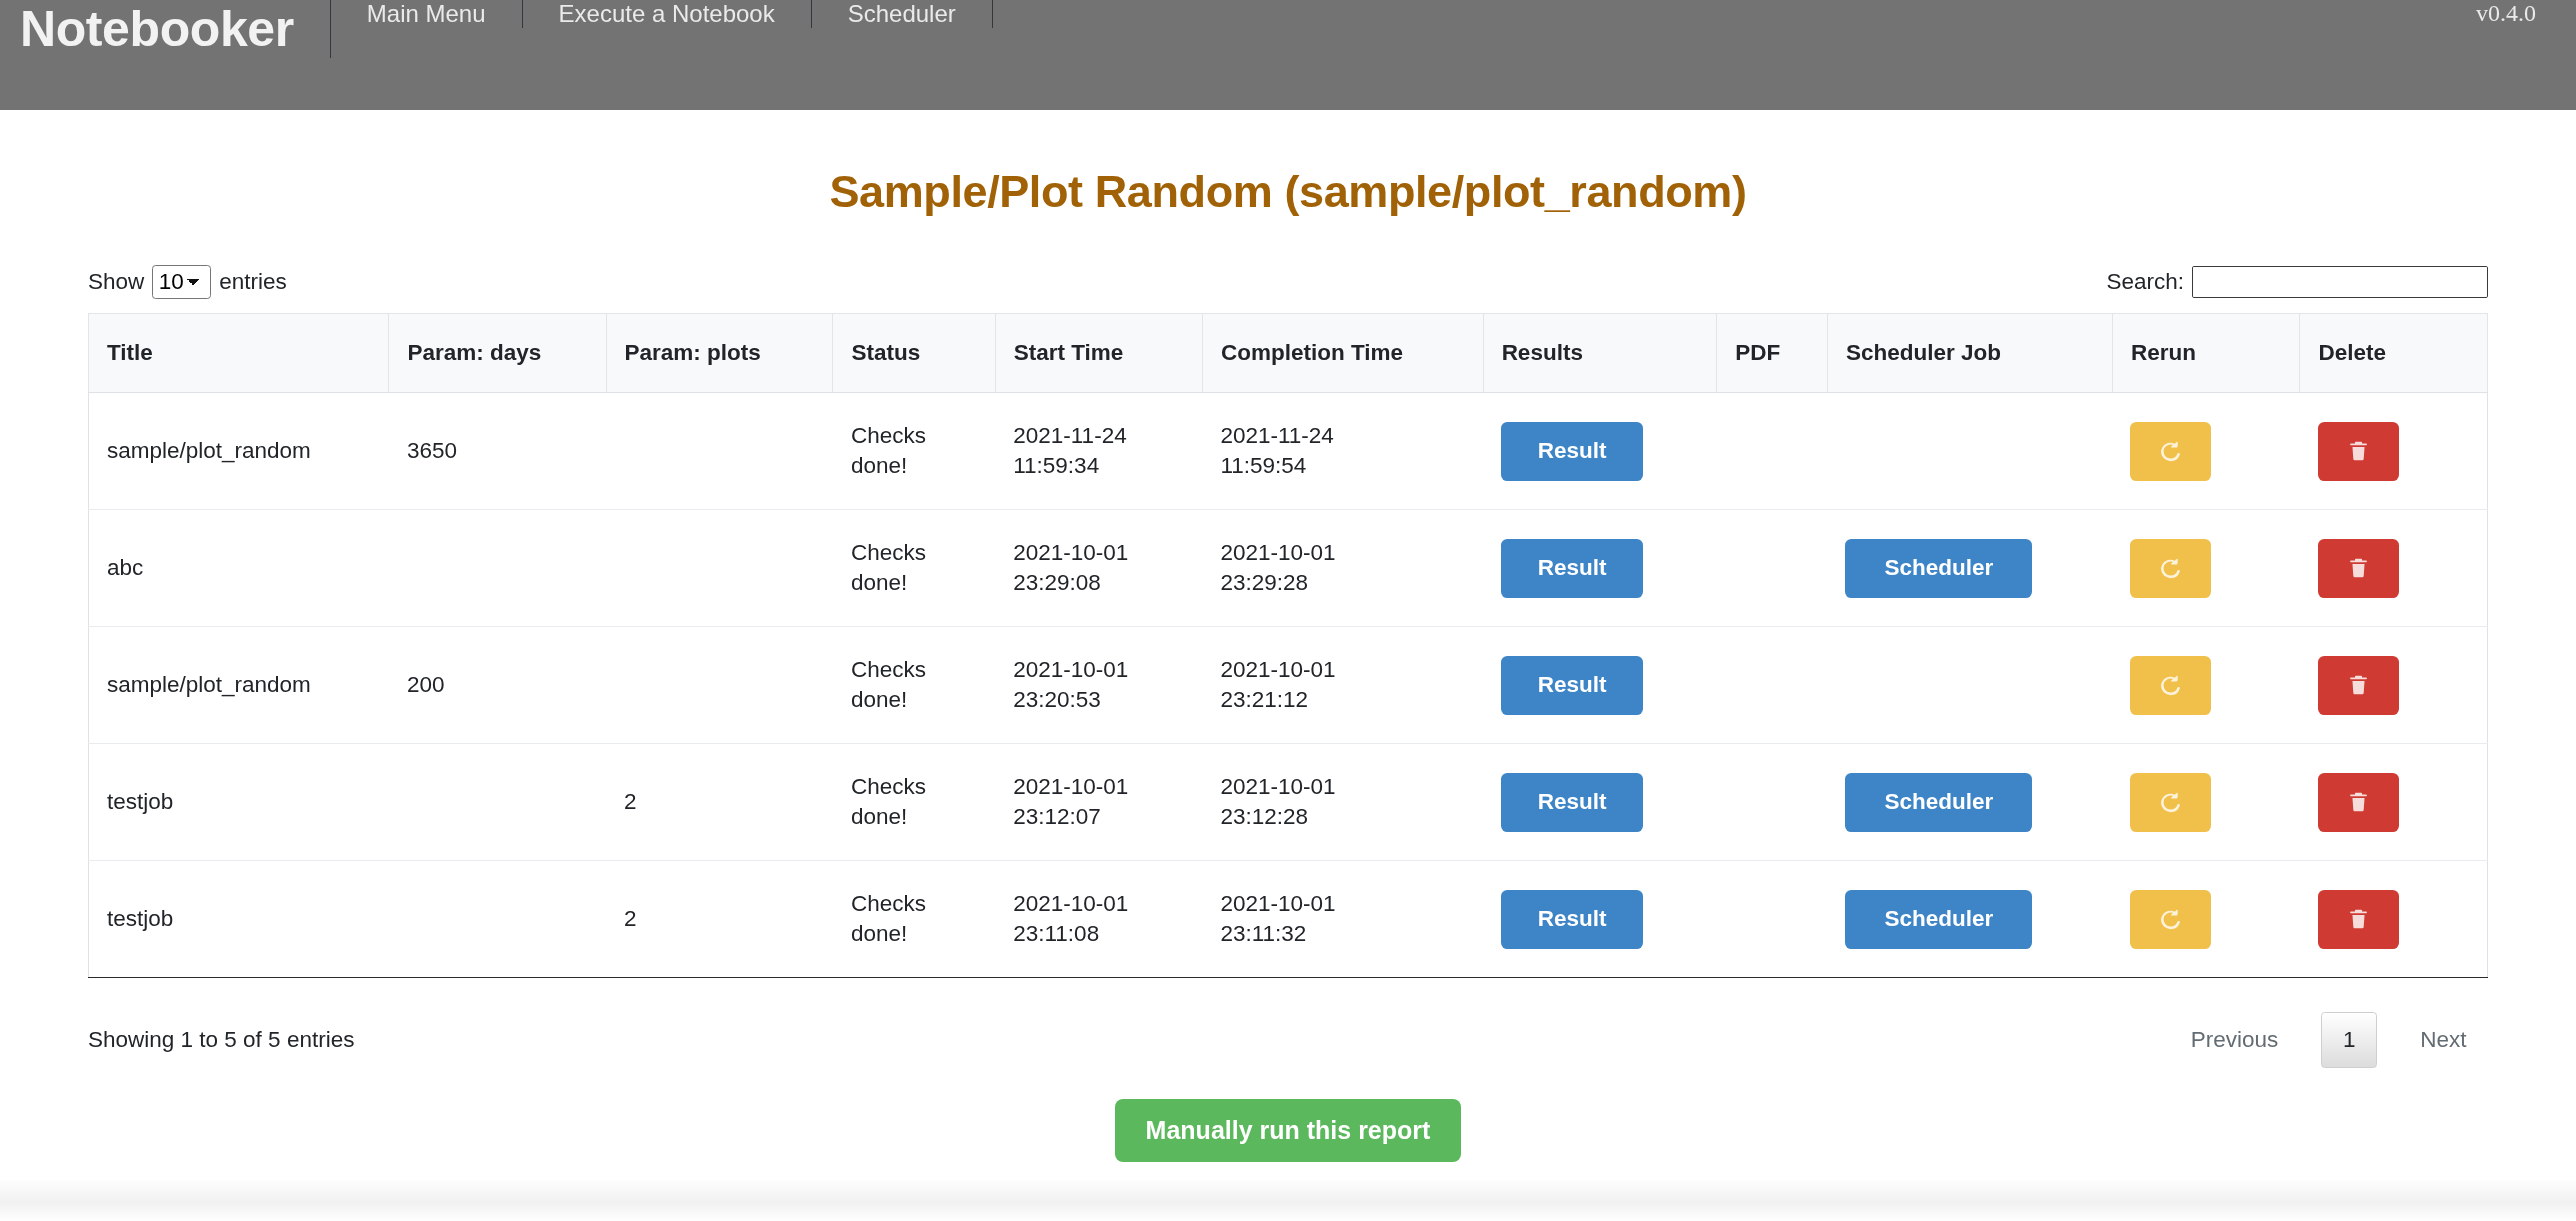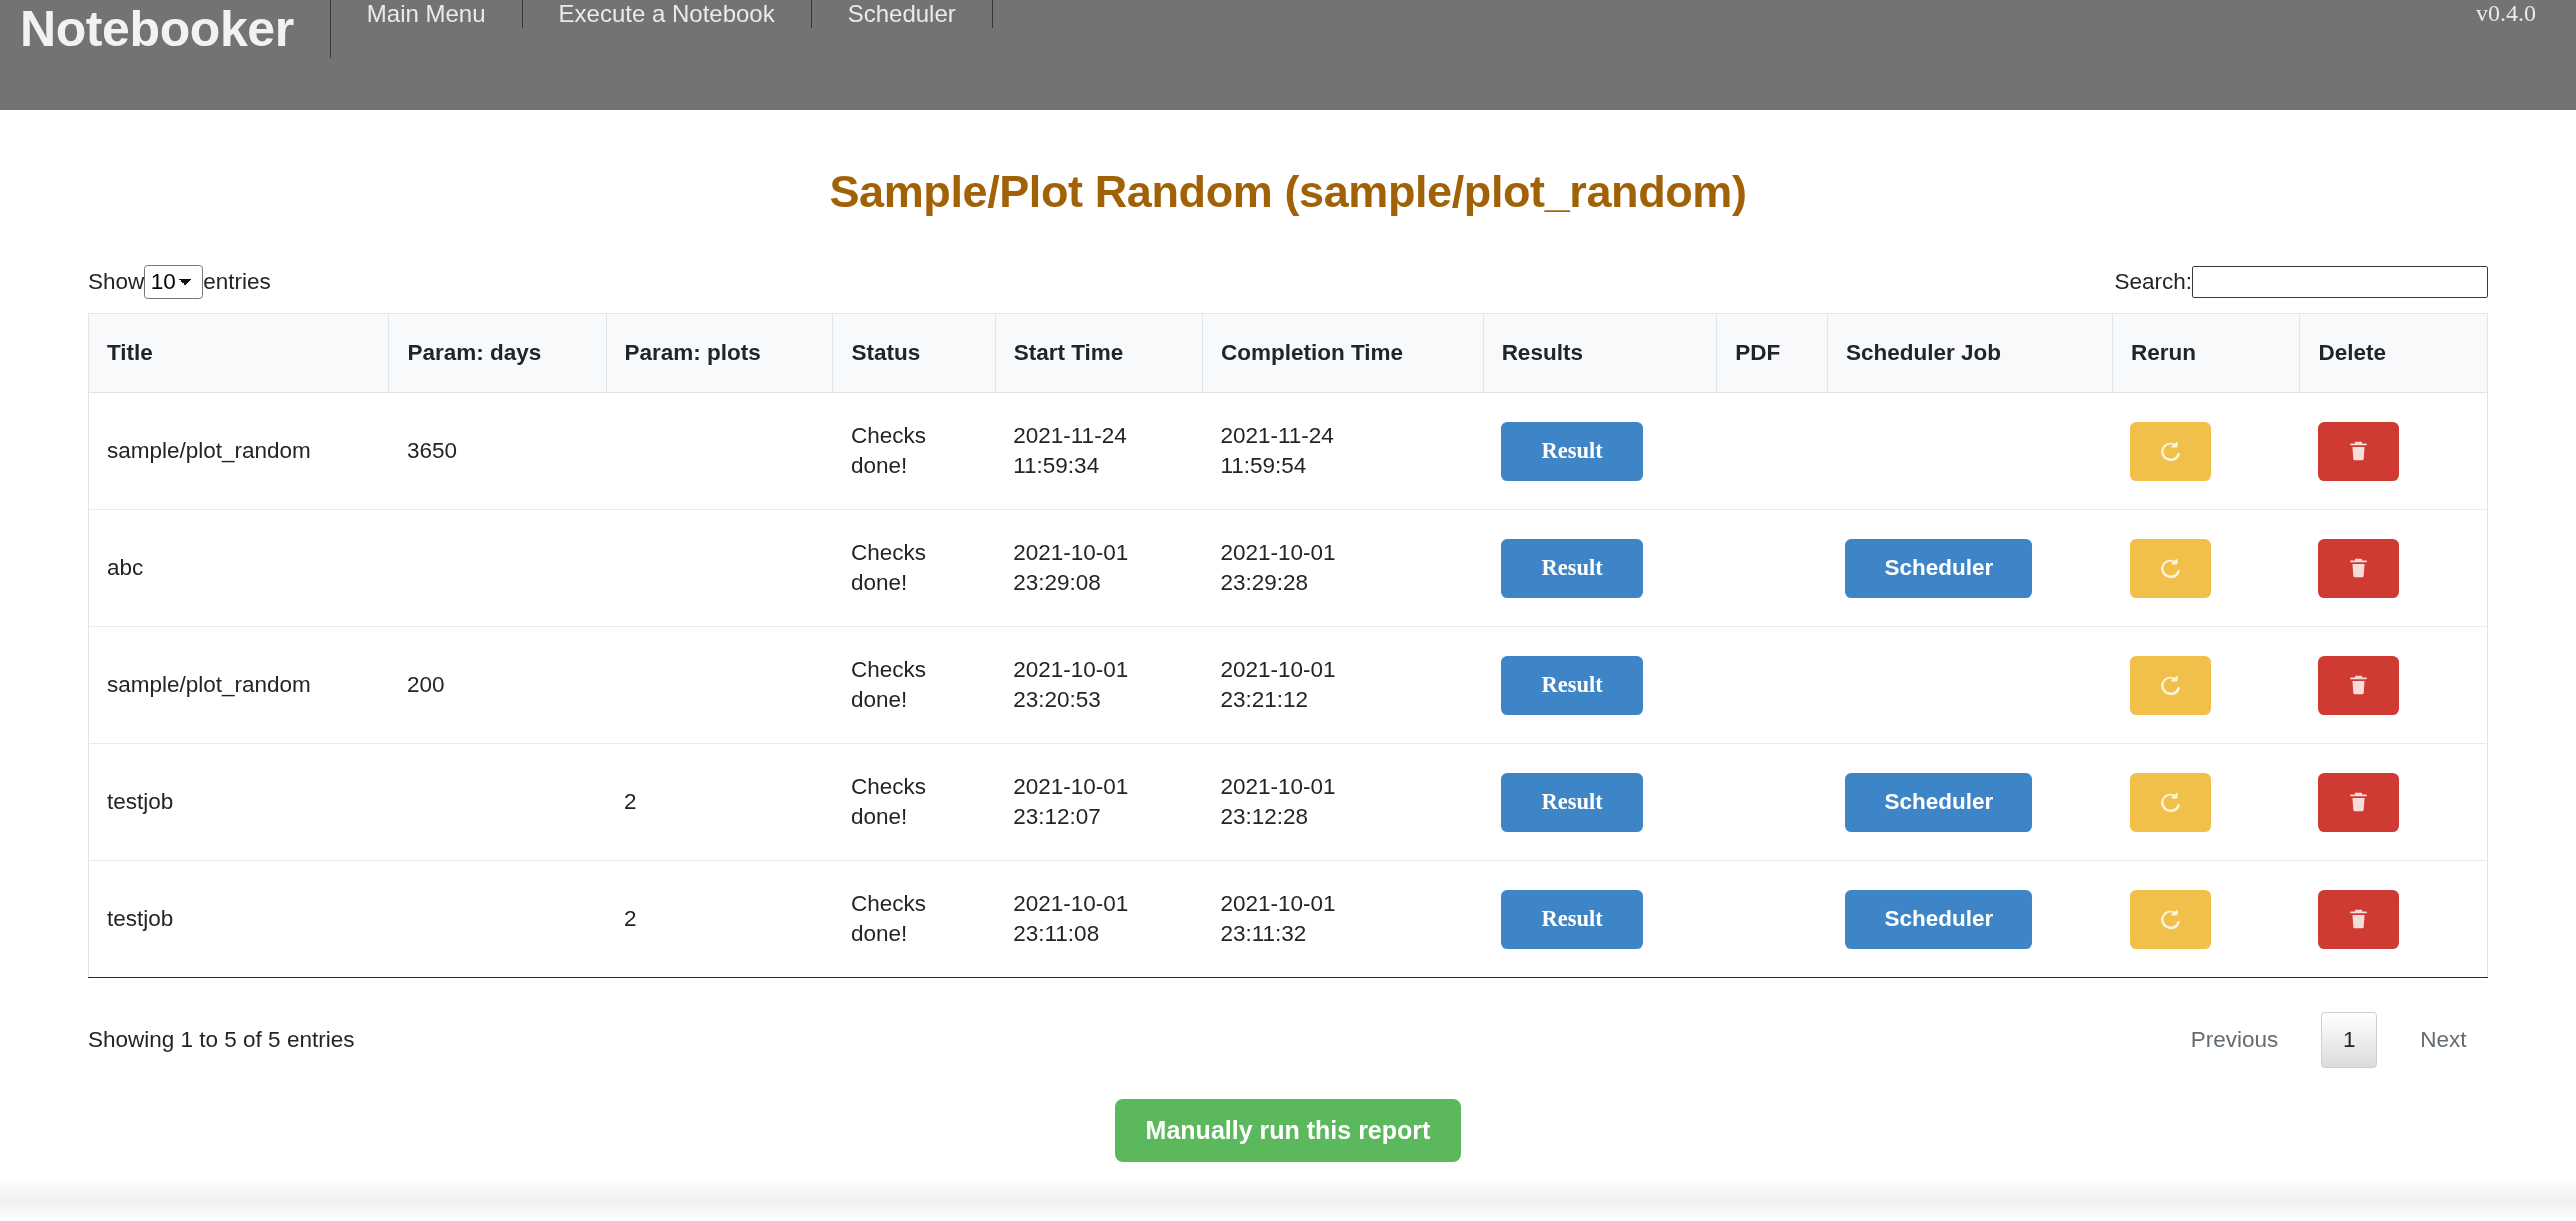--- a/index.html
+++ b/index.html
@@ -70,21 +70,21 @@
     align-items: center;
     justify-content: space-between;
     height: 45px;
     margin-bottom: 9px;
   }
   .dt-length, .dt-filter {
     font-size: 22.5px;
     color: #212529;
     display: flex;
     align-items: center;
-    gap: 0;
+    gap: 8px;
   }
   .dt-select {
     font-size: 22.5px;
     font-family: "Liberation Sans", sans-serif;
     padding: 1.8px 3.6px 1.8px 5.4px;
     border: 0.9px solid #767676;
     border-radius: 3.6px;
     background: #ffffff;
     color: #000;
     height: 34px;
@@ -172,21 +172,20 @@
     font-weight: 700;
     cursor: pointer;
     line-height: 1;
   }
   .btn-result {
     background: #3d85c6;
     color: #ffffff;
     font-size: 22.5px;
     width: 142px;
     height: 59px;
-    font-family: Liberation Serif, serif;
   }
   .btn-scheduler {
     background: #3d85c6;
     color: #ffffff;
     font-size: 22.5px;
     width: 187px;
     height: 59px;
   }
   .btn-rerun {
     background: #f0c04a;

